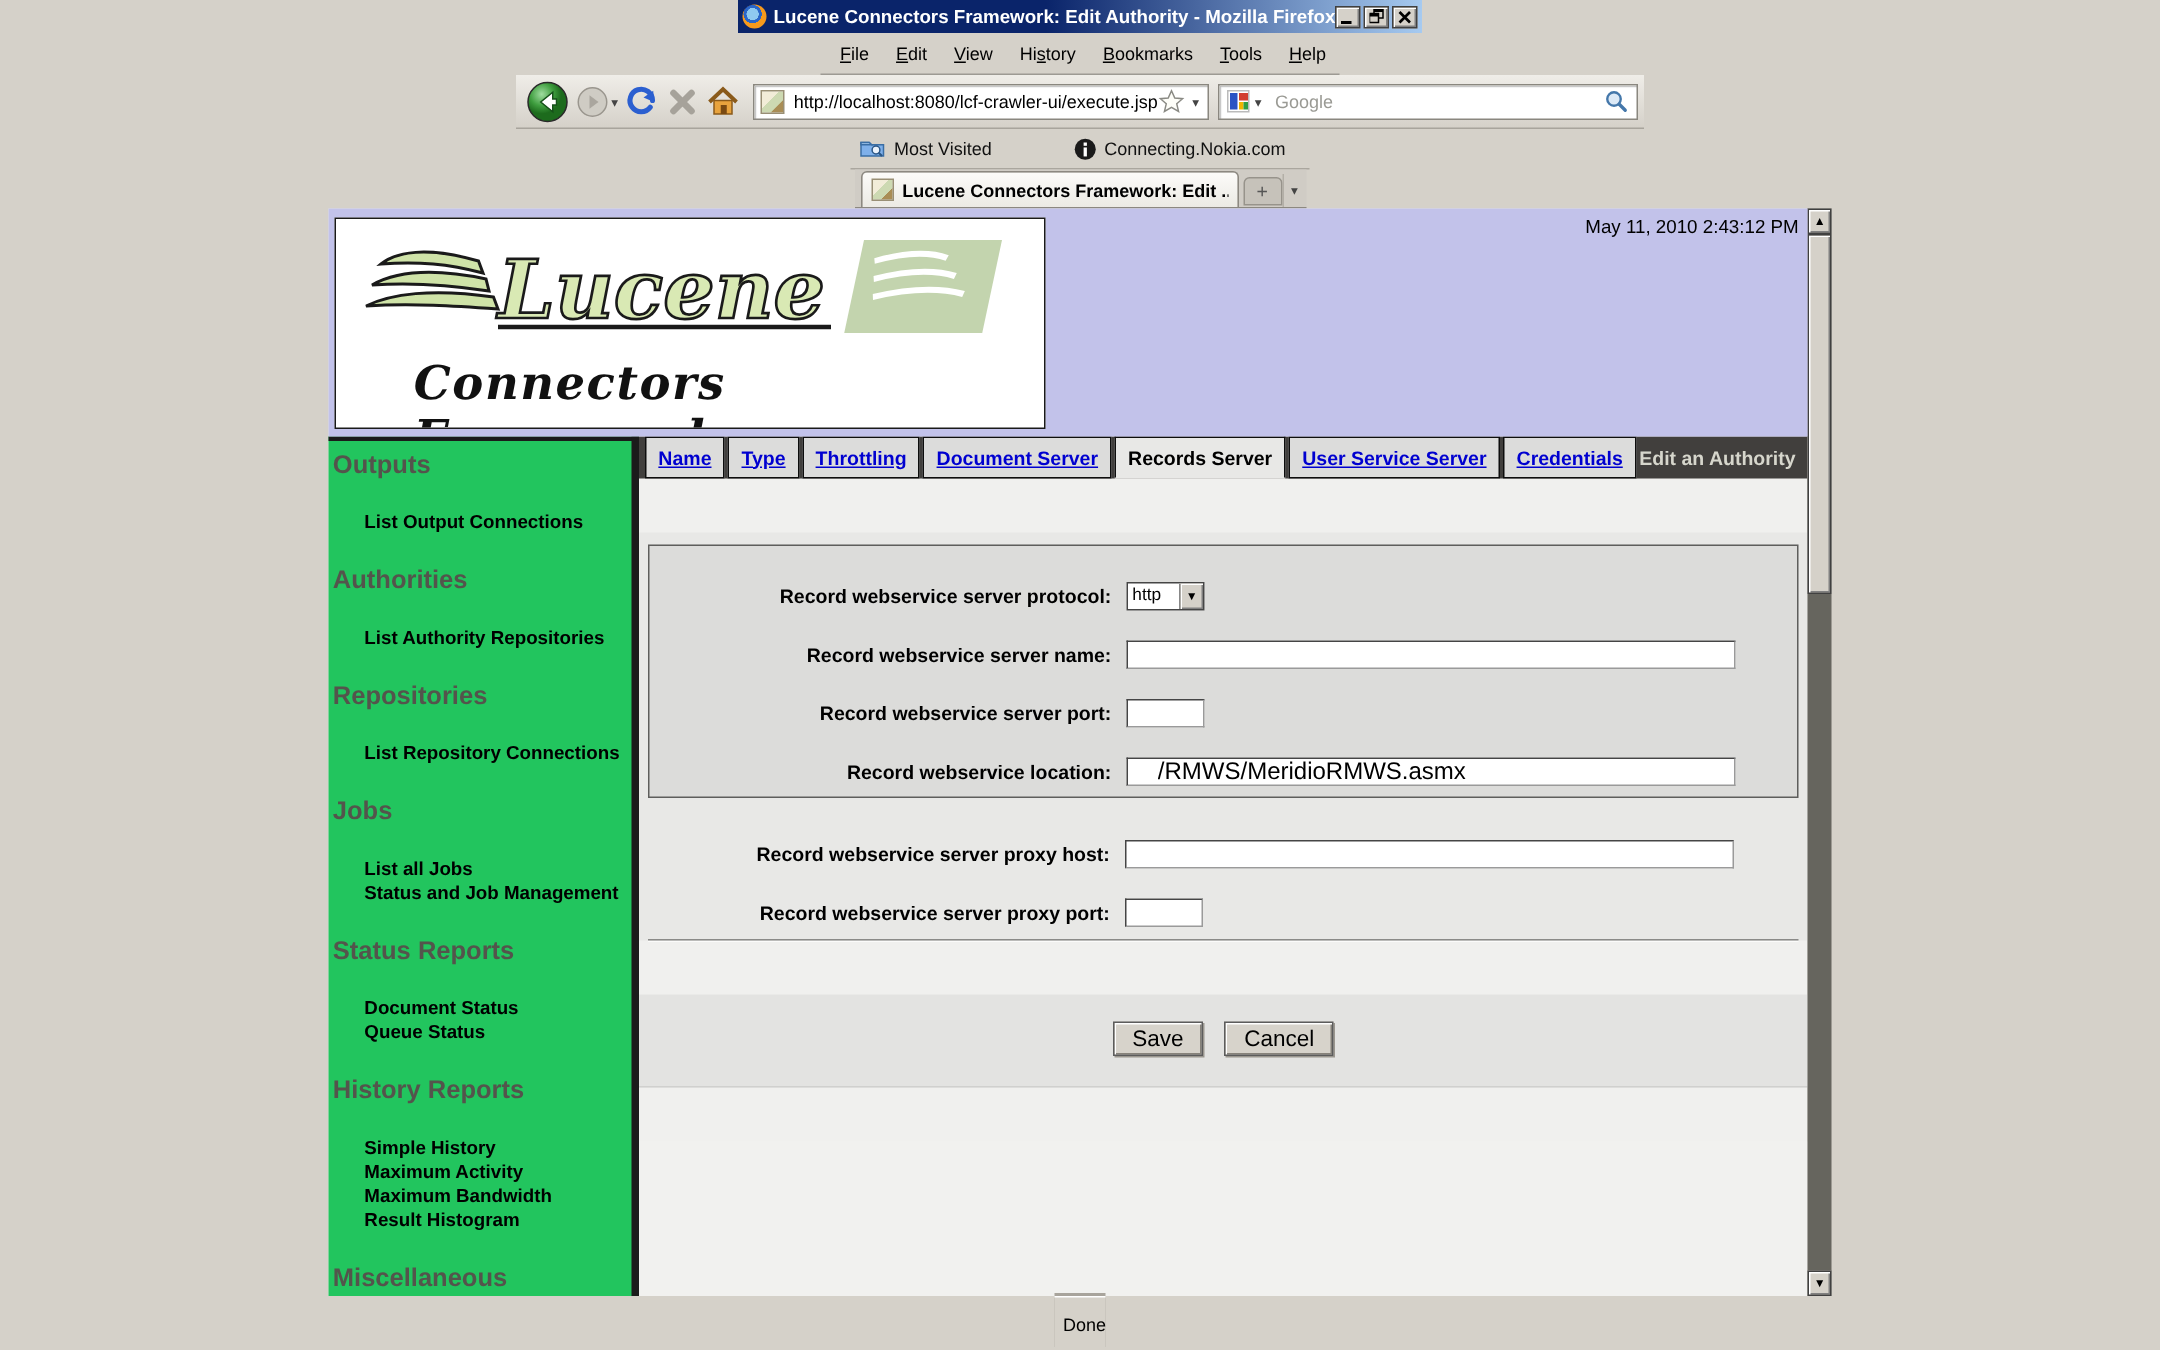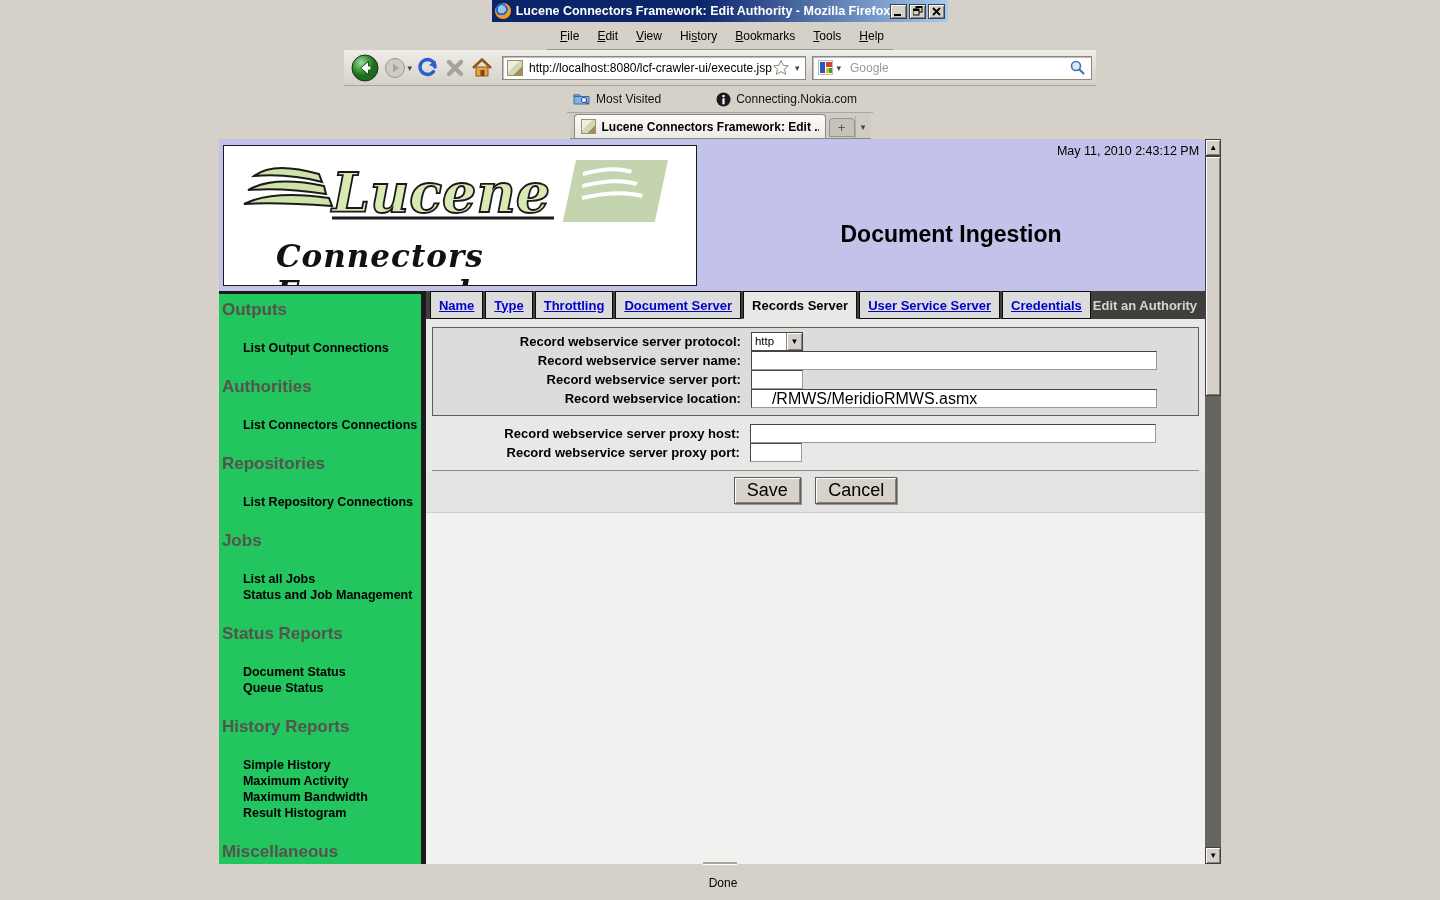--- a/index.html
+++ b/index.html
@@ -80,49 +80,49 @@
 
   
   .page-body { flex:1; display:flex; min-height:0; }
   .sidebar { width:207px; flex:0 0 auto; background:#22c55e; border-top:3px solid #1b1b1b;
     border-right:5px solid #1b1b1b; overflow:hidden; }
   .side-header { font-size:17px; font-weight:bold; color:#54544c; padding:21px 0 0 3px; line-height:19px; }
   .side-header.first { padding-top:6px; }
   .side-items { padding:21px 0 0 24px; }
   .side-item { font-size:12.5px; font-weight:bold; color:#000; line-height:16px; cursor:pointer; }
 
-  .main { flex:1; display:flex; flex-direction:column; min-width:0; }
+  .main { flex:1; display:flex; flex-direction:column; min-width:0;gap:36px; }
   .ptabbar { height:28px; background:#413f3d; display:flex; align-items:stretch; padding-left:4px; flex:0 0 auto; }
   .ptab { display:flex; align-items:center; padding:0 8px; margin-right:2px; border:1px solid #0d0d0d;
     background:#dcdcdb; font-size:13px; font-weight:bold; white-space:nowrap; }
   .ptab a { color:#0000d0; text-decoration:underline; }
   .ptab.active { background:#e8e8e6; border-bottom-color:#e8e8e6; color:#000; }
   .banner-label { margin-left:auto; align-self:center; padding-right:8px; color:#d6d6cc;
     font-size:13px; font-weight:bold; white-space:nowrap; }
 
   
   .form-strip { background:#e8e8e6; padding:8px 6px 0; flex:0 0 auto; }
   .group-box { border:1px solid #5e5e5c; background:#dcdcda; padding:4px 0 7px; }
-  .frow { display:flex; align-items:center; margin-top:0; }
+  .frow { display:flex; align-items:center; margin-top:20px; }
   .flabel { width:318px; padding-right:10px; text-align:right; font-size:13px; font-weight:bold;
     color:#000; flex:0 0 auto; white-space:nowrap; }
   .tin { height:19px; border:1px solid #454545; border-right-color:#9a9a9a; border-bottom-color:#9a9a9a;
     background:#fff; font-family:"Liberation Sans",sans-serif; font-size:16px; padding:0 20px; }
   .tin.wide { width:406px; }
   .tin.small { width:52px; }
   .fselect { display:inline-flex; height:19px; border:1px solid #454545; background:#fff; width:52px; }
   .fselect .sel-text { flex:1; font-size:11.5px; padding:2px 0 0 3px; }
   .fselect .sel-btn { width:16px; background:#d5d1c9; border-left:1px solid #888;
     box-shadow:inset 1px 1px 0 #fff, inset -1px -1px 0 #808080; display:flex; align-items:center;
     justify-content:center; font-size:8px; color:#000; }
   .proxy-group { padding:8px 0 8px; border-bottom:1px solid #8a8a88; box-shadow:0 1px 0 #fbfbfa; }
   .actions-row { background:#e3e3e1; text-align:center; padding:6px 0 8px; flex:0 0 auto;
     border-bottom:1px solid #d0d0ce; }
-  .btn { font-family:"Liberation Sans",sans-serif; font-size:18px; color:#000; background:#d7d3cb;
-    border:1px solid #5c5c5c; padding:2px 12px; margin:0 5px;
+  .btn { font-family:"Liberation Sans",sans-serif; font-size:15px; color:#000; background:#d7d3cb;
+    border:1px solid #5c5c5c; padding:2px 12px; margin:12px 5px;
     box-shadow:inset 1px 1px 0 #fff, inset -1px -1px 0 #86827a, 1px 1px 0 #9a968e; }
   .main-filler { flex:1; background:#f1f1ef; }
 
   
   .vscroll { width:16px; flex:0 0 auto; display:flex; flex-direction:column; background:#66655e; }
   .sc-btn { height:17px; background:#d5d1c9; border:1px solid #404040;
     box-shadow:inset 1px 1px 0 #fff, inset -1px -1px 0 #808080; display:flex; align-items:center;
     justify-content:center; font-size:8px; color:#000; flex:0 0 auto; }
   .sc-thumb { height:240px; background:#d5d1c9; border:1px solid #404040;
     box-shadow:inset 1px 1px 0 #fff, inset -1px -1px 0 #808080; flex:0 0 auto; }
@@ -291,33 +291,32 @@
                   <path d="M10 14 C30 8 46 8 58 12"></path>
                   <path d="M12 26 C34 20 52 20 66 24"></path>
                   <path d="M14 38 C38 32 58 32 74 36"></path>
                 </g>
               </g>
             </svg>
           </div>
           <div class="logo-cf">Connectors Framework</div>
         </div>
         <div class="timestamp">May 11, 2010 2:43:12 PM</div>
-        <div class="page-heading">Document Ingestion</div>
       </div>
 
       <div class="page-body">
 
         <div class="sidebar">
           <div class="side-header first">Outputs</div>
           <div class="side-items">
               <div class="side-item">List Output Connections</div>
             </div>
           <div class="side-header">Authorities</div>
           <div class="side-items">
-              <div class="side-item">List Connectors Connections</div>
+              <div class="side-item">List Authority Repositories</div>
             </div>
           <div class="side-header">Repositories</div>
           <div class="side-items">
               <div class="side-item">List Repository Connections</div>
             </div>
           <div class="side-header">Jobs</div>
           <div class="side-items">
             <div class="side-item">List all Jobs</div>
             <div class="side-item">Status and Job Management</div>
           </div>

